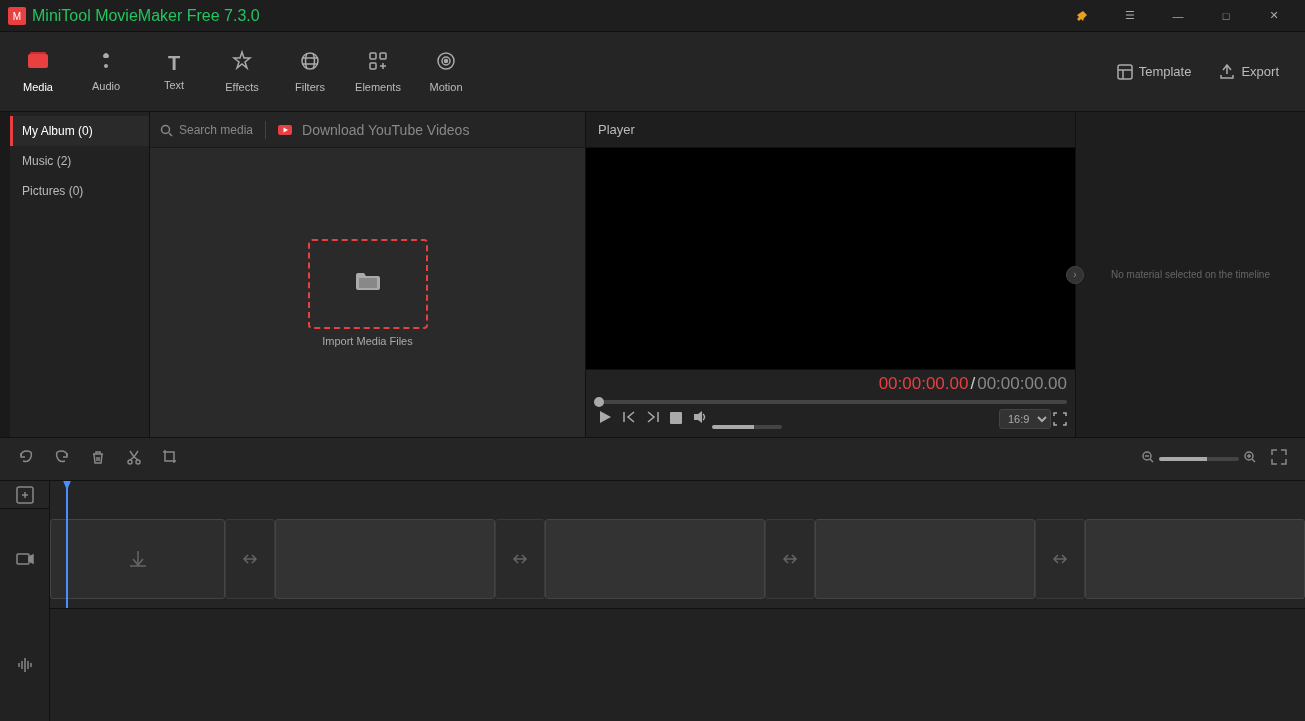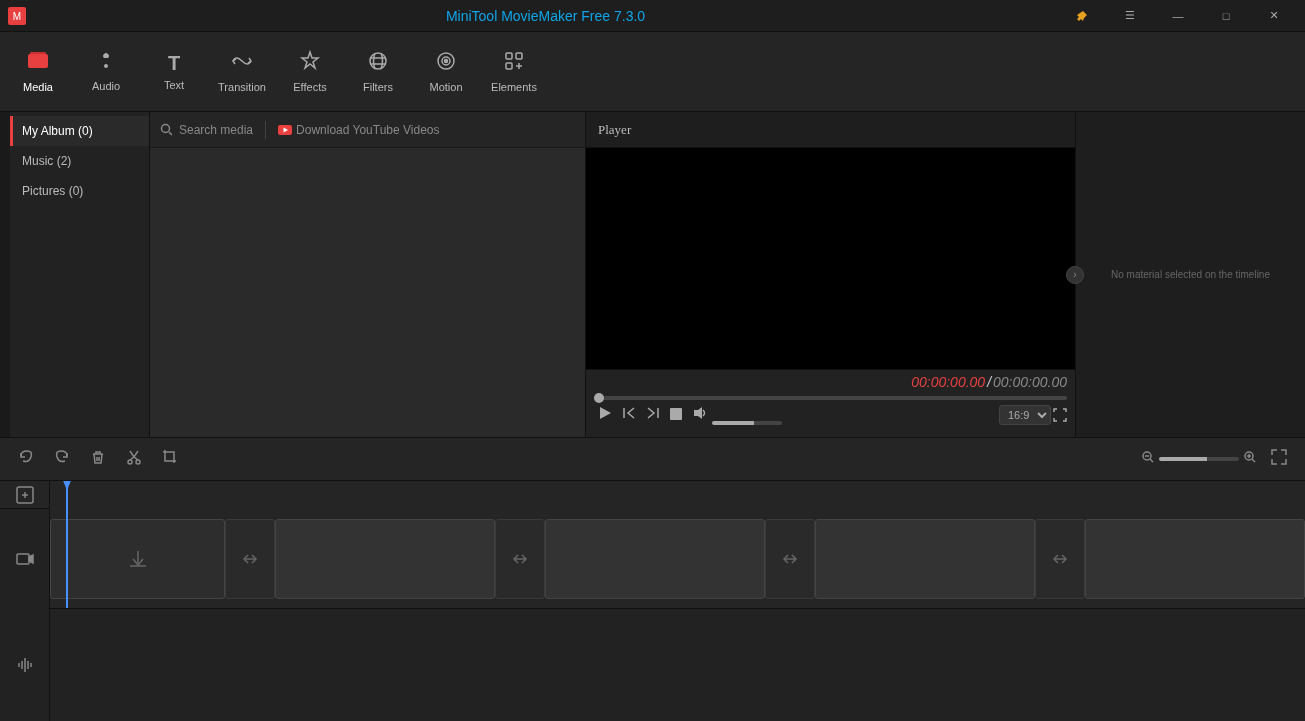--- a/index.html
+++ b/index.html
@@ -22,24 +22,23 @@
       padding: 0 8px;
       border-bottom: 1px solid #111;
     }
     #titlebar .app-icon {
       width: 18px;
       height: 18px;
       margin-right: 6px;
       display: flex; align-items: center; justify-content: center;
     }
     #titlebar .title-text {
-      font-size: 14px;
-      color: #0ea5e9;
+      font-size: 16px;
+      color: #22c55e;
       flex: 1;
-      text-align: center;
     }
     #titlebar .win-controls {
       display: flex; gap: 2px;
     }
     #titlebar .win-btn {
       width: 46px; height: 32px;
       display: flex; align-items: center; justify-content: center;
       font-size: 11px; color: #aaa;
       cursor: pointer;
     }
@@ -129,27 +128,27 @@
     #media-toolbar {
       height: 36px;
       display: flex;
       align-items: center;
       padding: 0 10px;
       gap: 12px;
       border-bottom: 1px solid #1a1a1a;
       background: #252525;
     }
     .search-box {
-      display: flex; align-items: center; gap: 6px;
+      display: flex; align-items: flex-end; gap: 6px;
       color: #888; font-size: 12px;
     }
     .divider-v { width: 1px; height: 18px; background: #444; }
     .yt-download {
-      display: flex; align-items: center; gap: 4px;
-      color: #888; font-size: 12px; cursor: pointer;
+      display: flex; align-items: center; gap: 10px;
+      color: #888; font-size: 14px; cursor: pointer;
     }
     #media-grid {
       flex: 1;
       display: flex;
       align-items: center;
       justify-content: center;
       padding: 20px;
     }
     .import-box {
       width: 120px;
@@ -177,21 +176,20 @@
       border-left: 1px solid #111;
       display: flex;
       flex-direction: column;
     }
     #player-header {
       height: 36px;
       display: flex;
       align-items: center;
       padding: 0 12px;
       border-bottom: 1px solid #111;
-      font-family: Liberation Serif, serif;
     }
     #player-header-title {
       font-size: 13px; color: #bbb;
     }
     #player-video {
       background: #000;
       flex: 1;
       margin: 0;
     }
     #player-controls {
@@ -455,68 +453,74 @@
     </span>
     <span>Audio</span>
   </div>
   <div class="toolbar-item">
     <span class="icon" style="font-size:20px;color:#aaa;font-weight:bold;">T</span>
     <span>Text</span>
   </div>
   <div class="toolbar-item">
     <span class="icon">
       <svg width="22" height="22" viewBox="0 0 22 22" fill="none" stroke="#aaa" stroke-width="1.5">
-        <path d="M2 11 Q5 5 11 11 Q17 17 20 11"></path>
-        <path d="M18 8L20 11L17 13"></path>
-        <path d="M4 14L2 11L5 9"></path>
-      </svg>
-    </span>
-    <span>Transition</span>
-  </div>
-  <div class="toolbar-item">
-    <span class="icon">
-      <svg width="22" height="22" viewBox="0 0 22 22" fill="none" stroke="#aaa" stroke-width="1.5">
         <polygon points="11,2 13,8 19,8 14,12 16,18 11,14 6,18 8,12 3,8 9,8"></polygon>
       </svg>
     </span>
     <span>Effects</span>
   </div>
   <div class="toolbar-item">
     <span class="icon">
       <svg width="22" height="22" viewBox="0 0 22 22" fill="none" stroke="#aaa" stroke-width="1.5">
         <circle cx="11" cy="11" r="8"></circle>
         <path d="M3 8h16M3 14h16M8 3 Q5 11 8 19M14 3 Q17 11 14 19"></path>
       </svg>
     </span>
     <span>Filters</span>
-  </div>
-  <div class="toolbar-item">
-    <span class="icon">
-      <svg width="22" height="22" viewBox="0 0 22 22" fill="none" stroke="#aaa" stroke-width="1.5">
-        <circle cx="11" cy="11" r="8"></circle>
-        <circle cx="11" cy="11" r="4"></circle>
-        <circle cx="11" cy="11" r="1.5" fill="#aaa"></circle>
-      </svg>
-    </span>
-    <span>Motion</span>
   </div>
   <div class="toolbar-item">
     <span class="icon">
       <svg width="22" height="22" viewBox="0 0 22 22" fill="none" stroke="#aaa" stroke-width="1.5">
         <rect x="3" y="3" width="6" height="6" rx="1"></rect>
         <rect x="13" y="3" width="6" height="6" rx="1"></rect>
         <rect x="3" y="13" width="6" height="6" rx="1"></rect>
         <path d="M16 13L16 19M13 16L19 16"></path>
       </svg>
     </span>
     <span>Elements</span>
   </div>
+  <div class="toolbar-item">
+    <span class="icon">
+      <svg width="22" height="22" viewBox="0 0 22 22" fill="none" stroke="#aaa" stroke-width="1.5">
+        <circle cx="11" cy="11" r="8"></circle>
+        <circle cx="11" cy="11" r="4"></circle>
+        <circle cx="11" cy="11" r="1.5" fill="#aaa"></circle>
+      </svg>
+    </span>
+    <span>Motion</span>
+  </div>
 
   <div class="toolbar-spacer"></div>
 
+  <div class="toolbar-right">
+    <button class="template-btn">
+      <svg width="16" height="16" viewBox="0 0 16 16" fill="none" stroke="#aaa" stroke-width="1.5">
+        <rect x="1" y="1" width="14" height="14" rx="2"></rect>
+        <path d="M1 6h14M6 6v9"></path>
+      </svg>
+      <span>Template</span>
+    </button>
+    <button class="export-btn">
+      <svg width="16" height="16" viewBox="0 0 16 16" fill="none" stroke="#aaa" stroke-width="1.5">
+        <path d="M8 1v9M4 6l4-5 4 5"></path>
+        <path d="M2 11v3h12v-3"></path>
+      </svg>
+      <span>Export</span>
+    </button>
+  </div>
 </div>
 
 <div id="main">
 
   <div id="sidebar">
     <div class="sidebar-item active">
       <span>My Album (0)</span>
     </div>
     <div class="sidebar-item">
       <span>Music (2)</span>
@@ -537,29 +541,42 @@
       </div>
       <div class="divider-v"></div>
       <div class="yt-download">
         <svg width="14" height="10" viewBox="0 0 14 10">
           <rect width="14" height="10" rx="2" fill="#e84040"></rect>
           <polygon points="5.5,2.5 5.5,7.5 10,5" fill="white"></polygon>
         </svg>
         <span>Download YouTube Videos</span>
       </div>
     </div>
+    <div id="media-grid">
+      <div style="display:flex;flex-direction:column;align-items:center;">
+        <div class="import-box">
+          <span class="folder-icon">
+            <svg width="28" height="22" viewBox="0 0 28 22" fill="none">
+              <path d="M2 5 Q2 3 4 3 L10 3 L12 6 L24 6 Q26 6 26 8 L26 18 Q26 20 24 20 L4 20 Q2 20 2 18Z" fill="#aaa"></path>
+              <rect x="5" y="8" width="18" height="10" rx="1" fill="#888"></rect>
+            </svg>
+          </span>
+        </div>
+        <div class="import-box-label">Import Media Files</div>
+      </div>
+    </div>
   </div>
 
   <div id="player-area">
     <div id="player-header">
       <span id="player-header-title">Player</span>
     </div>
     <div id="player-video" style="flex:1;background:#000;"></div>
     <div id="player-controls">
-      <div style="display:flex;justify-content:flex-end;align-items:center;gap:2px;font-size:14px;font-style:italic;">
+      <div style="display:flex;justify-content:flex-end;align-items:center;gap:2px;font-size:17px;">
         <span class="time-red">00:00:00.00</span>
         <span> / </span>
         <span style="color:#888;">00:00:00.00</span>
       </div>
       <div class="progress-bar-wrap">
         <div class="progress-bar-fill"></div>
         <div class="progress-dot"></div>
       </div>
       <div class="ctrl-row">
         <button class="ctrl-btn">

